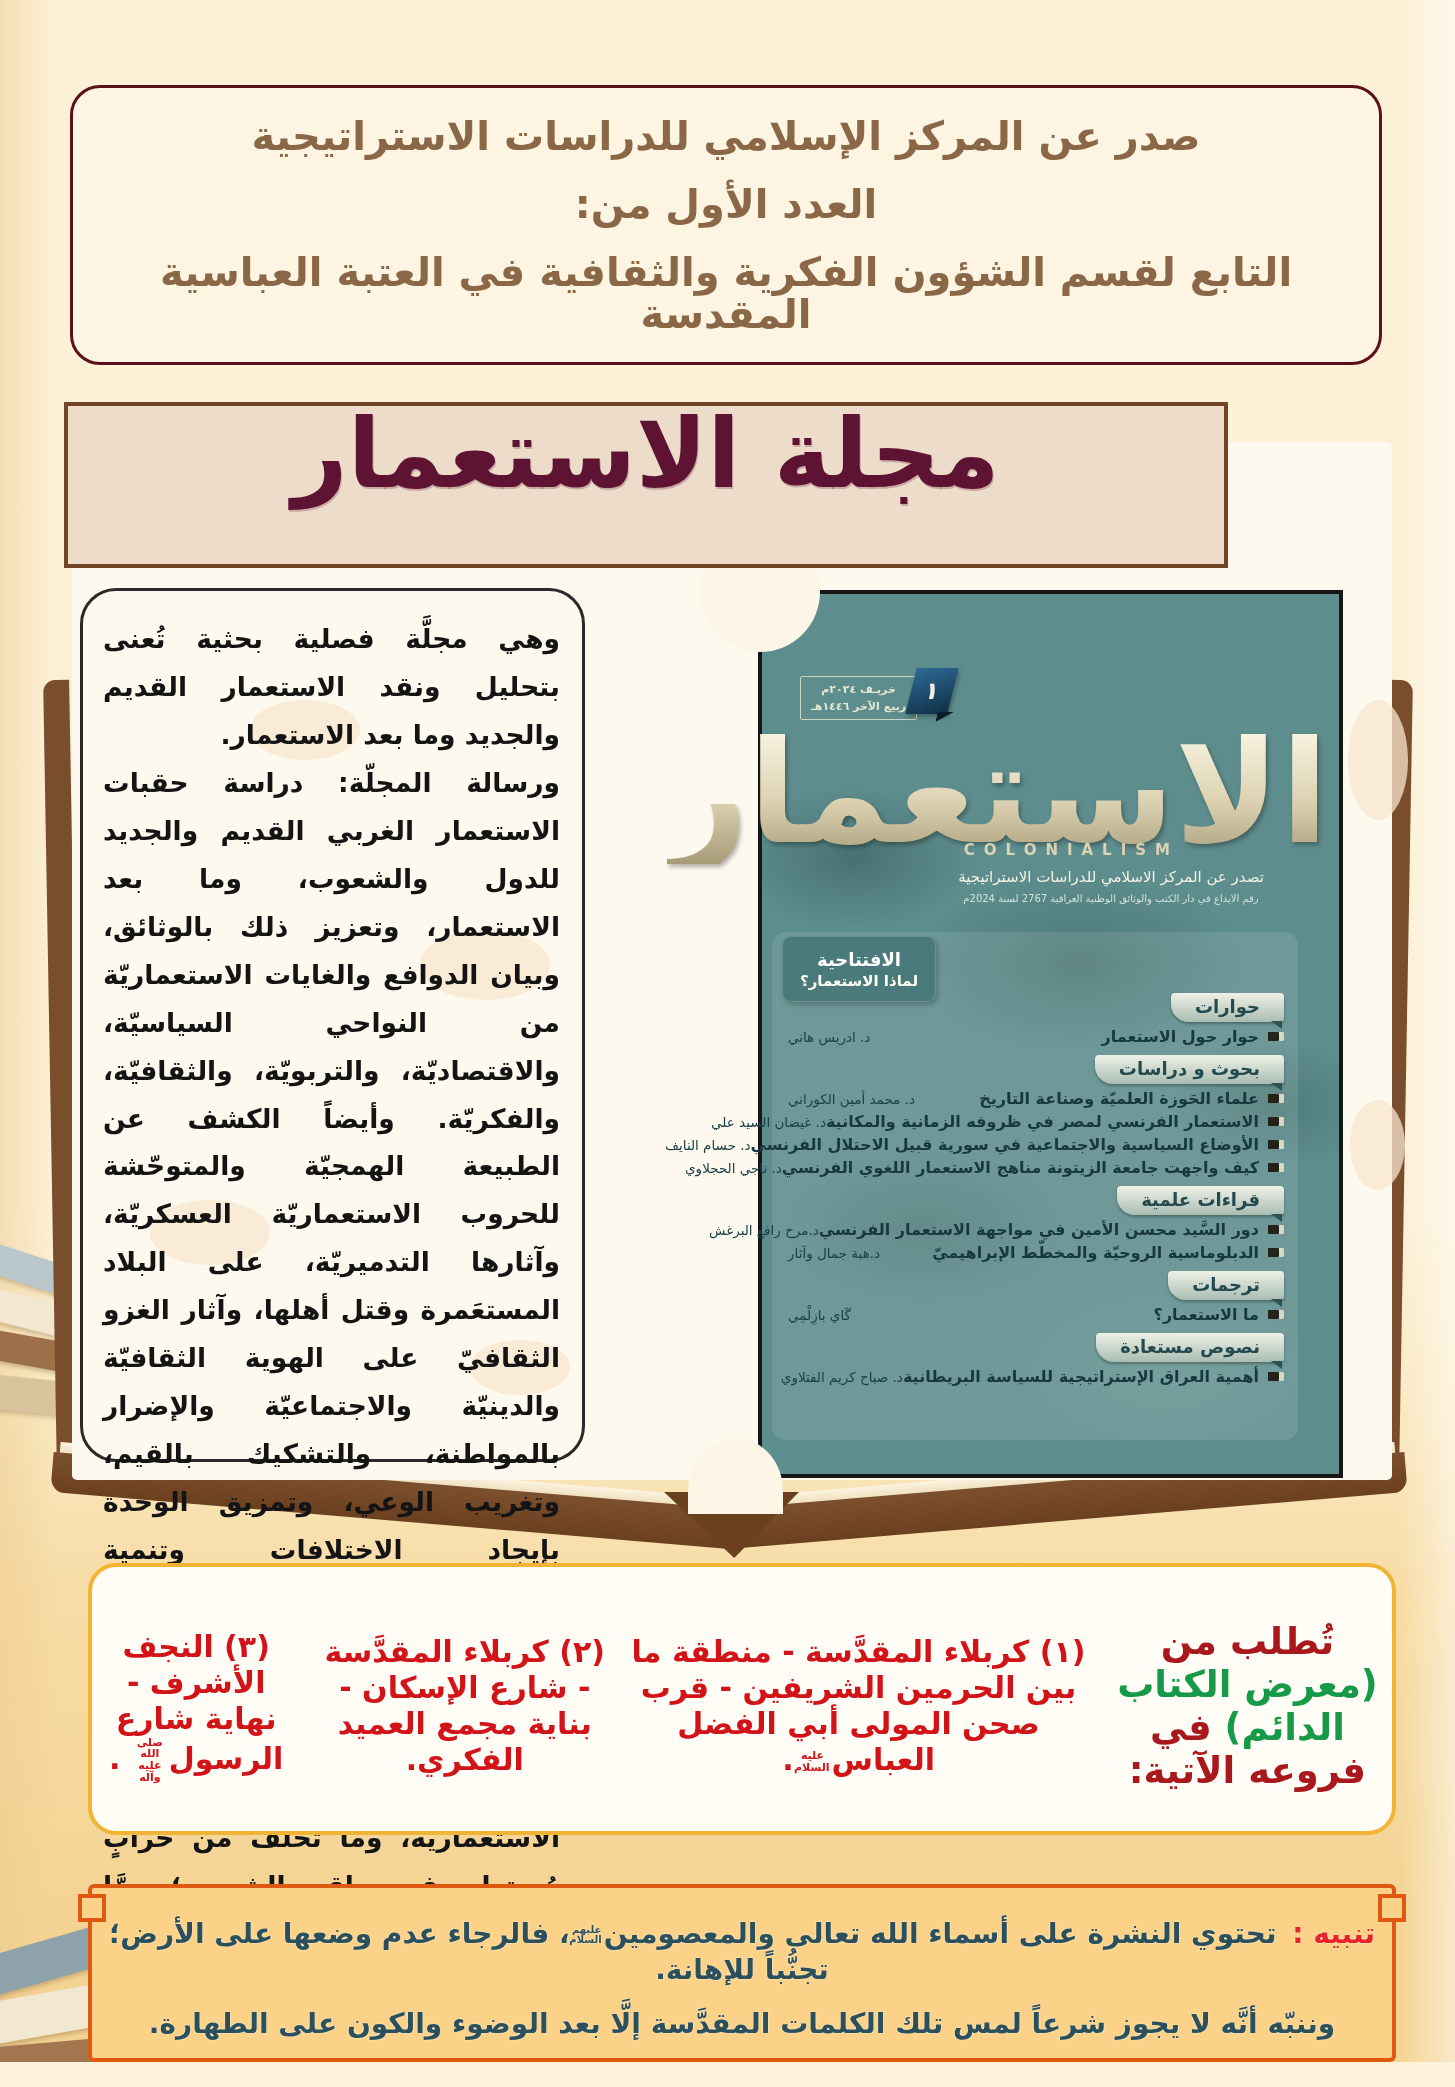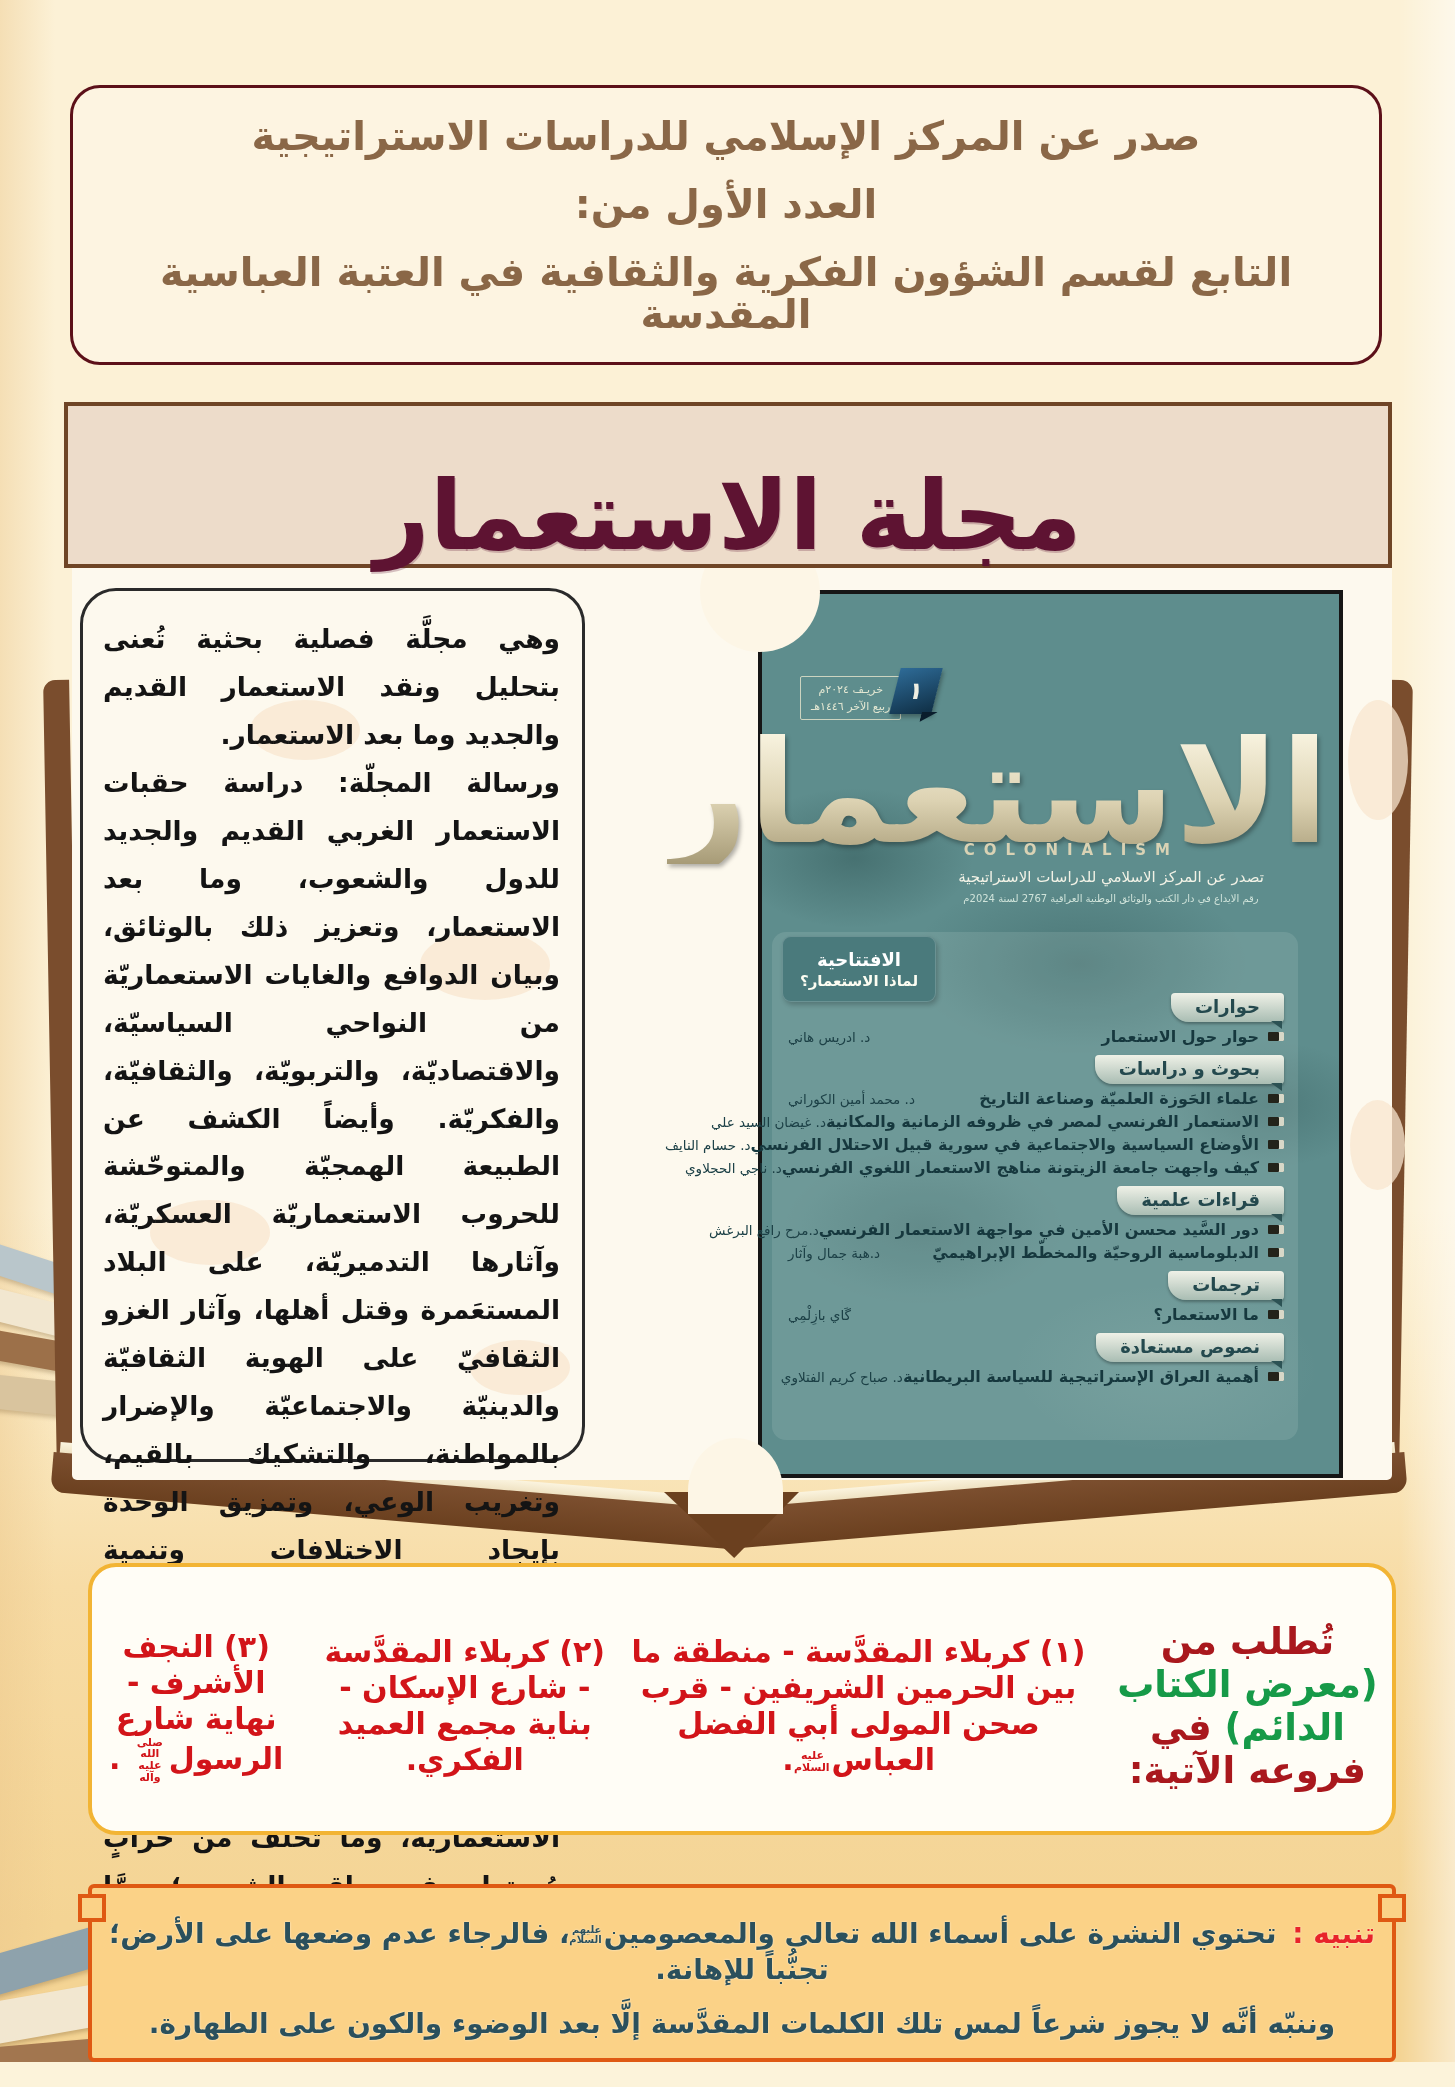--- a/index.html
+++ b/index.html
@@ -22,23 +22,23 @@
   
   .header-box{
     position:absolute; left:70px; top:85px; width:1312px; height:280px; z-index:8;
     background:#fdf4e1; border:3px solid #5c1019; border-radius:30px;
     display:flex; flex-direction:column; justify-content:center; align-items:center; gap:26px;
   }
   .header-line{ color:#8a6747; font-size:40px; font-weight:bold; text-align:center; line-height:1.05; }
 
   
   .title-banner{
-    position:absolute; left:64px; top:402px; width:1328px; height:166px; z-index:8;
+    position:absolute; left:64px; top:402px; width:1164px; height:166px; z-index:8;
     background:#eddcca; border:4px solid #6f4526;
-    display:flex; align-items:flex-end; justify-content:center;
+    display:flex; align-items:flex-start; justify-content:center;
   }
   .title-banner .magazine-title{ color:#5e1332; font-size:96px; font-weight:bold; line-height:1; text-shadow:1px 2px 0 rgba(94,19,50,.25); }
 
   
   .book-edge-left, .book-edge-right{ position:absolute; width:26px; height:790px; top:680px; background:#7a4d2d; z-index:3; }
   .book-edge-left{ left:50px; border-radius:12px 0 0 12px; transform:rotate(-1deg); }
   .book-edge-right{ left:1380px; border-radius:0 12px 12px 0; transform:rotate(1deg); }
   .book-bottom{ position:absolute; top:1452px; height:40px; background:linear-gradient(180deg,#7c4f2f 0%,#6b401f 100%); z-index:3; }
   .book-bottom.left{ left:52px; width:678px; transform:rotate(4.8deg); transform-origin:left center; border-radius:0 0 0 14px; }
   .book-bottom.right{ left:728px; width:678px; transform:rotate(-4.8deg); transform-origin:right center; border-radius:0 0 14px 0; }
@@ -65,21 +65,21 @@
     background-image:
       radial-gradient(ellipse 170px 100px at 16% 30%, rgba(33,68,68,.38), transparent 70%),
       radial-gradient(ellipse 240px 130px at 55% 42%, rgba(33,68,68,.30), transparent 70%),
       radial-gradient(ellipse 200px 110px at 28% 72%, rgba(33,68,68,.22), transparent 70%),
       radial-gradient(ellipse 150px 90px at 88% 58%, rgba(33,68,68,.26), transparent 70%),
       radial-gradient(ellipse 220px 120px at 70% 88%, rgba(190,215,205,.10), transparent 70%);
     border:4px solid #161616;
   }
   .issue-badge{ position:absolute; left:38px; top:82px; display:flex; direction:ltr; align-items:flex-start; }
   .issue-badge .badge-box{
-    border:1px solid #ccd4c0; color:#e3e7d2; font-size:11px; font-weight:normal;
+    border:1px solid #ccd4c0; color:#e3e7d2; font-size:11px; font-weight:bold;
     padding:4px 10px; text-align:center; line-height:1.55; border-radius:2px; white-space:nowrap;
   }
   .issue-badge .badge-ribbon{
     margin-left:-6px; margin-top:-8px; width:42px; height:46px;
     background:linear-gradient(160deg,#2e6b97,#0f2e44);
     transform:skewX(-14deg);
     display:flex; align-items:center; justify-content:center;
     color:#f0efe2; font-size:24px; font-weight:bold; position:relative;
     box-shadow:2px 3px 4px rgba(0,0,0,.3);
   }

